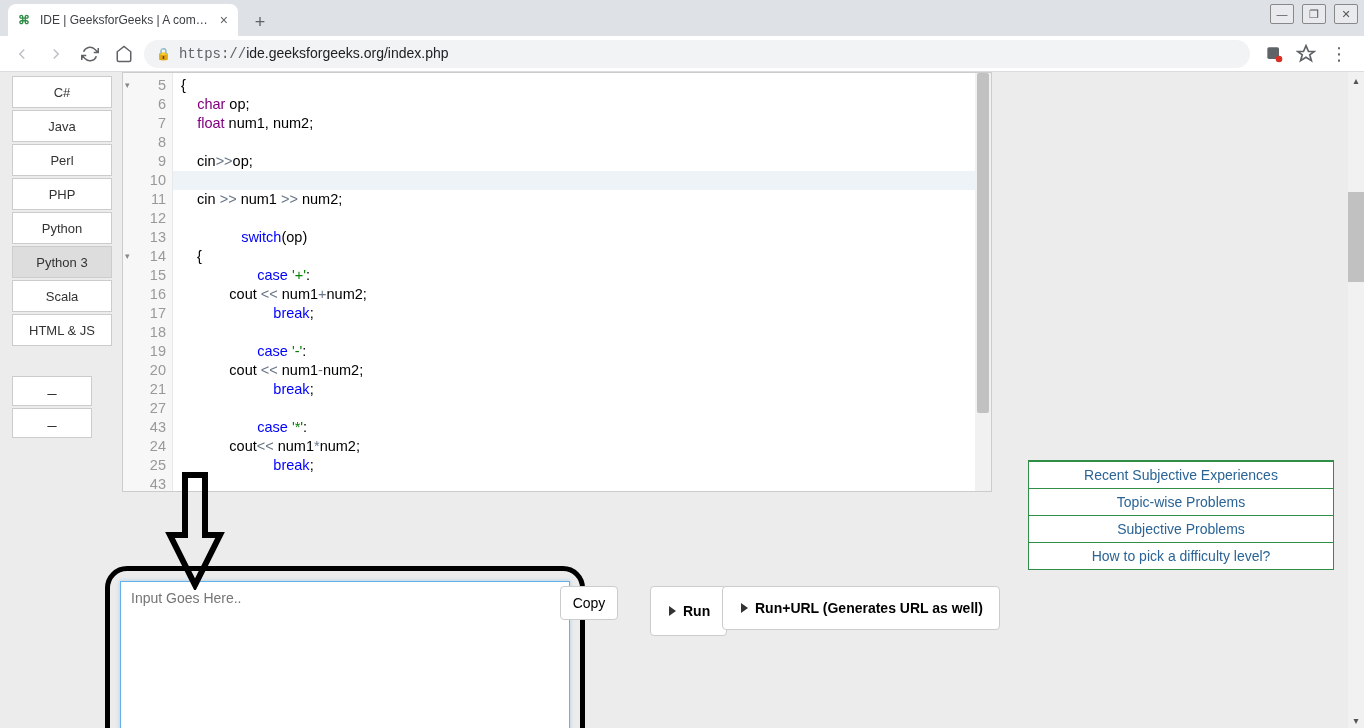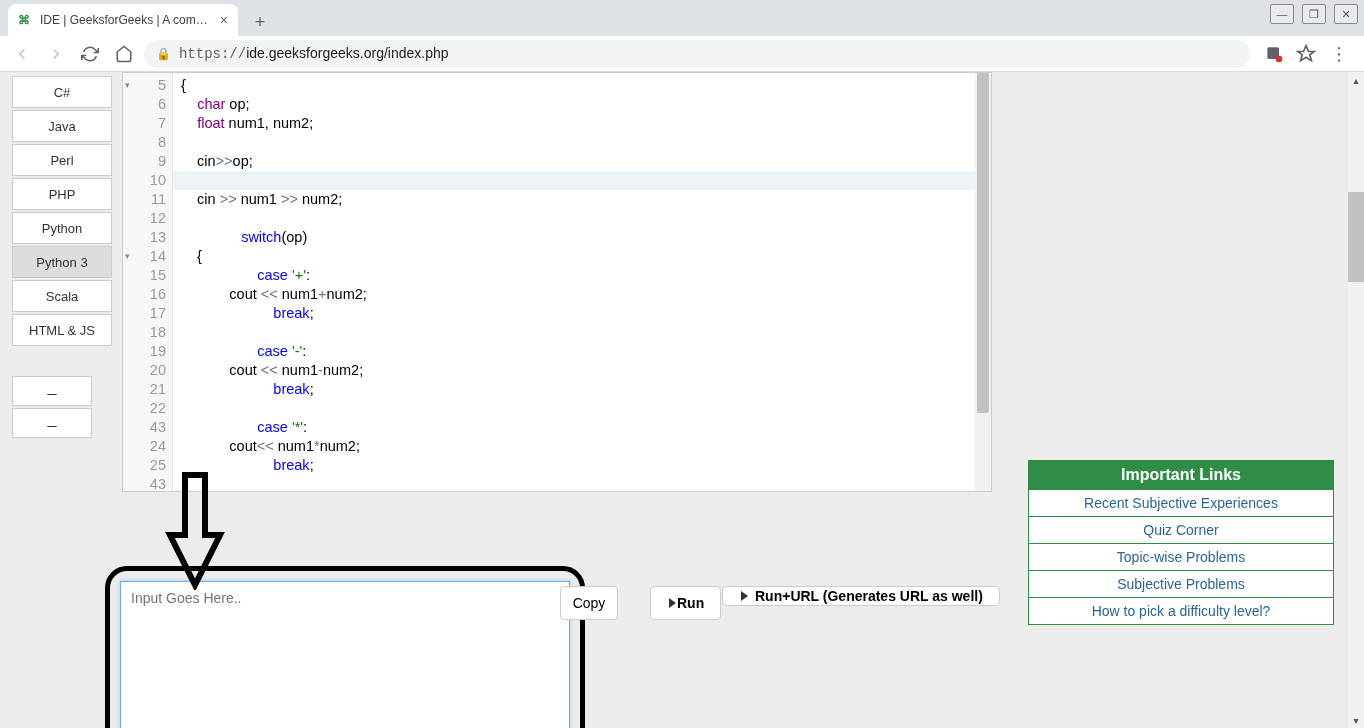--- a/index.html
+++ b/index.html
@@ -59,22 +59,22 @@
 
 .arrow-anno { position:absolute; left:165px; top:398px; z-index:50; pointer-events:none; }
 .arrow-anno svg { width:60px; height:120px; }
 
 
 .input-wrap { position:absolute; left:105px; top:494px; width:480px; height:222px; border:5px solid #000; border-radius:22px; padding:10px; }
 .input-area { width:100%; height:100%; border:1px solid #66afe9; background:#fff; resize:none; padding:8px 10px; font-size:14px; color:#999; outline:none; box-shadow:0 0 4px rgba(102,175,233,.5); font-family:Arial,sans-serif; }
 
 
 .copy-btn { position:absolute; left:560px; top:514px; width:58px; height:34px; background:#fff; border:1px solid #ccc; border-radius:4px; display:flex; align-items:center; justify-content:center; font-size:14px; cursor:pointer; }
-.run-btn { position:absolute; left:650px; top:514px; height:34px; padding:0 16px; background:#fff; border:1px solid #ccc; border-radius:4px; display:flex; align-items:center; justify-content:center; font-size:14px; font-weight:bold; gap:0; cursor:pointer; }
-.runurl-btn { position:absolute; left:722px; top:514px; height:20px; padding:0 16px; background:#fff; border:1px solid #ccc; border-radius:4px; display:flex; align-items:center; justify-content:center; font-size:14px; font-weight:bold; gap:6px; cursor:pointer; }
+.run-btn { position:absolute; left:650px; top:514px; height:50px; padding:0 16px; background:#fff; border:1px solid #ccc; border-radius:4px; display:flex; align-items:center; justify-content:center; font-size:14px; font-weight:bold; gap:6px; cursor:pointer; }
+.runurl-btn { position:absolute; left:722px; top:514px; height:44px; padding:0 16px; background:#fff; border:1px solid #ccc; border-radius:4px; display:flex; align-items:center; justify-content:center; font-size:14px; font-weight:bold; gap:6px; cursor:pointer; }
 .run-btn svg, .runurl-btn svg { width:10px; height:12px; }
 
 
 .links-box { position:absolute; right:30px; top:388px; width:306px; border:1px solid #2f8d46; background:#fff; }
 .links-header { background:#2f8d46; color:#fff; font-weight:bold; text-align:center; padding:5px; font-size:16px; }
 .links-row { border-top:1px solid #2f8d46; text-align:center; padding:4px; }
 .links-row a { color:#2a6496; text-decoration:none; font-size:14px; cursor:pointer; }
 
 
 .page-scroll { position:absolute; right:0; top:72px; width:16px; bottom:0; background:#f1f1f1; }
@@ -181,21 +181,21 @@
           <div class="ln">13</div>
           <span class="fold" style="top: 174px;">▾</span>
           <div class="ln">14</div>
           <div class="ln">15</div>
           <div class="ln">16</div>
           <div class="ln">17</div>
           <div class="ln">18</div>
           <div class="ln">19</div>
           <div class="ln">20</div>
           <div class="ln">21</div>
-          <div class="ln">22</div>
+          <div class="ln">27</div>
           <div class="ln">43</div>
           <div class="ln">24</div>
           <div class="ln">25</div>
           <div class="ln">43</div>
         </div>
       <div class="code" id="code"><div class="line"><span>{</span></div><div class="line"><span>    </span><span class="ty">char</span><span> op;</span></div><div class="line"><span>    </span><span class="ty">float</span><span> num1, num2;</span></div><div class="line"><span></span></div><div class="line"><span>    cin</span><span class="op">&gt;&gt;</span><span>op;</span></div><div class="hl" style="top: 98px;"></div><div class="line"><span>    </span></div><div class="line"><span>    cin </span><span class="op">&gt;&gt;</span><span> num1 </span><span class="op">&gt;&gt;</span><span> num2;</span></div><div class="line"><span></span></div><div class="line"><span>    </span><span class="kw">switch</span><span>(op)</span></div><div class="line"><span>    {</span></div><div class="line"><span>        </span><span class="kw">case</span><span> </span><span class="st">'+'</span><span>:</span></div><div class="line"><span>            cout </span><span class="op">&lt;&lt;</span><span> num1</span><span class="op">+</span><span>num2;</span></div><div class="line"><span>            </span><span class="kw">break</span><span>;</span></div><div class="line"><span></span></div><div class="line"><span>        </span><span class="kw">case</span><span> </span><span class="st">'-'</span><span>:</span></div><div class="line"><span>            cout </span><span class="op">&lt;&lt;</span><span> num1</span><span class="op">-</span><span>num2;</span></div><div class="line"><span>            </span><span class="kw">break</span><span>;</span></div><div class="line"><span></span></div><div class="line"><span>        </span><span class="kw">case</span><span> </span><span class="st">'*'</span><span>:</span></div><div class="line"><span>            cout</span><span class="op">&lt;&lt;</span><span> num1</span><span class="op">*</span><span>num2;</span></div><div class="line"><span>            </span><span class="kw">break</span><span>;</span></div><div class="line"><span></span></div></div>
     </div>
     <div class="editor-scroll">
         <div class="editor-thumb"></div>
       </div>
@@ -220,24 +220,22 @@
     <span>Run</span>
   </button>
   <button class="runurl-btn">
     <svg viewBox="0 0 10 12" fill="#333">
         <path d="M2 1l7 5-7 5z"></path>
       </svg>
     <span>Run+URL (Generates URL as well)</span>
   </button>
 
   <div class="links-box">
-    <div class="links-header">Important Links</div>
     <div id="links-body">
         <div class="links-row"><a>Recent Subjective Experiences</a></div>
-        <div class="links-row"><a>Quiz Corner</a></div>
         <div class="links-row"><a>Topic-wise Problems</a></div>
         <div class="links-row"><a>Subjective Problems</a></div>
         <div class="links-row"><a>How to pick a difficulty level?</a></div>
       </div>
   </div>
 
 </div>
 
 <div class="page-scroll">
   <div class="page-arrow" style="top:0">▴</div>

